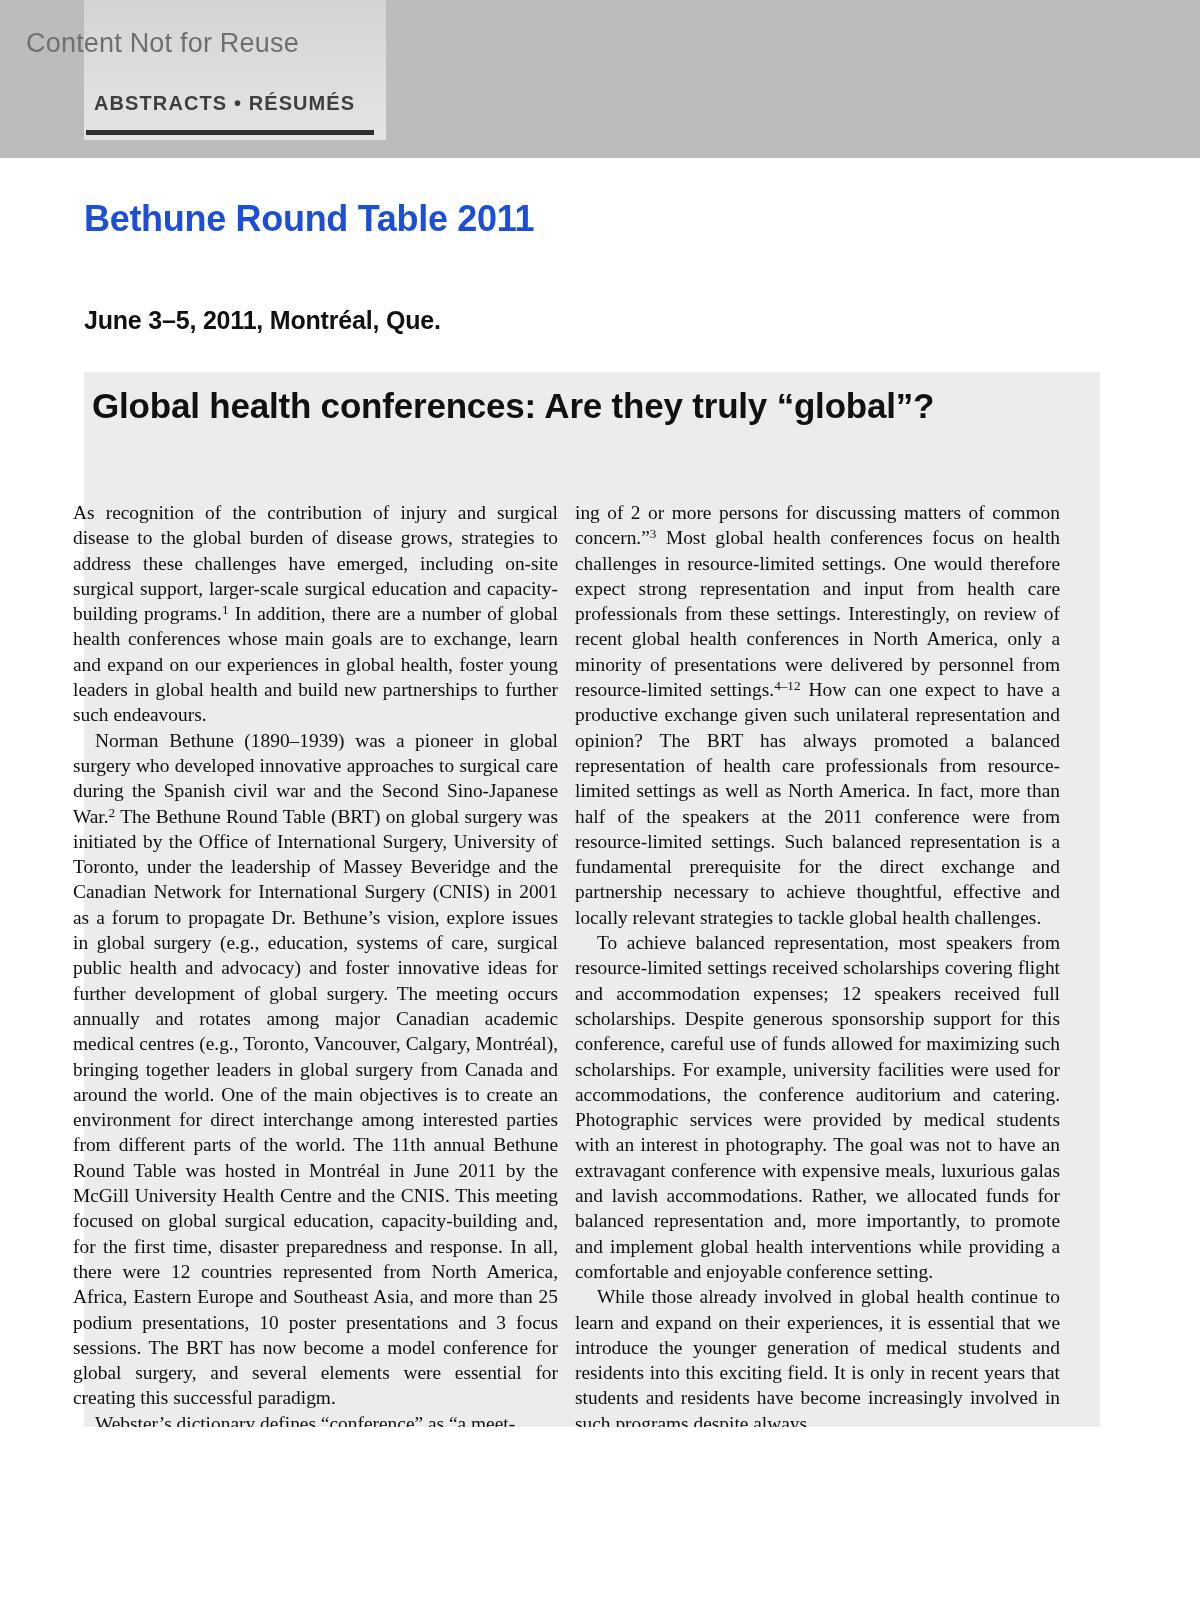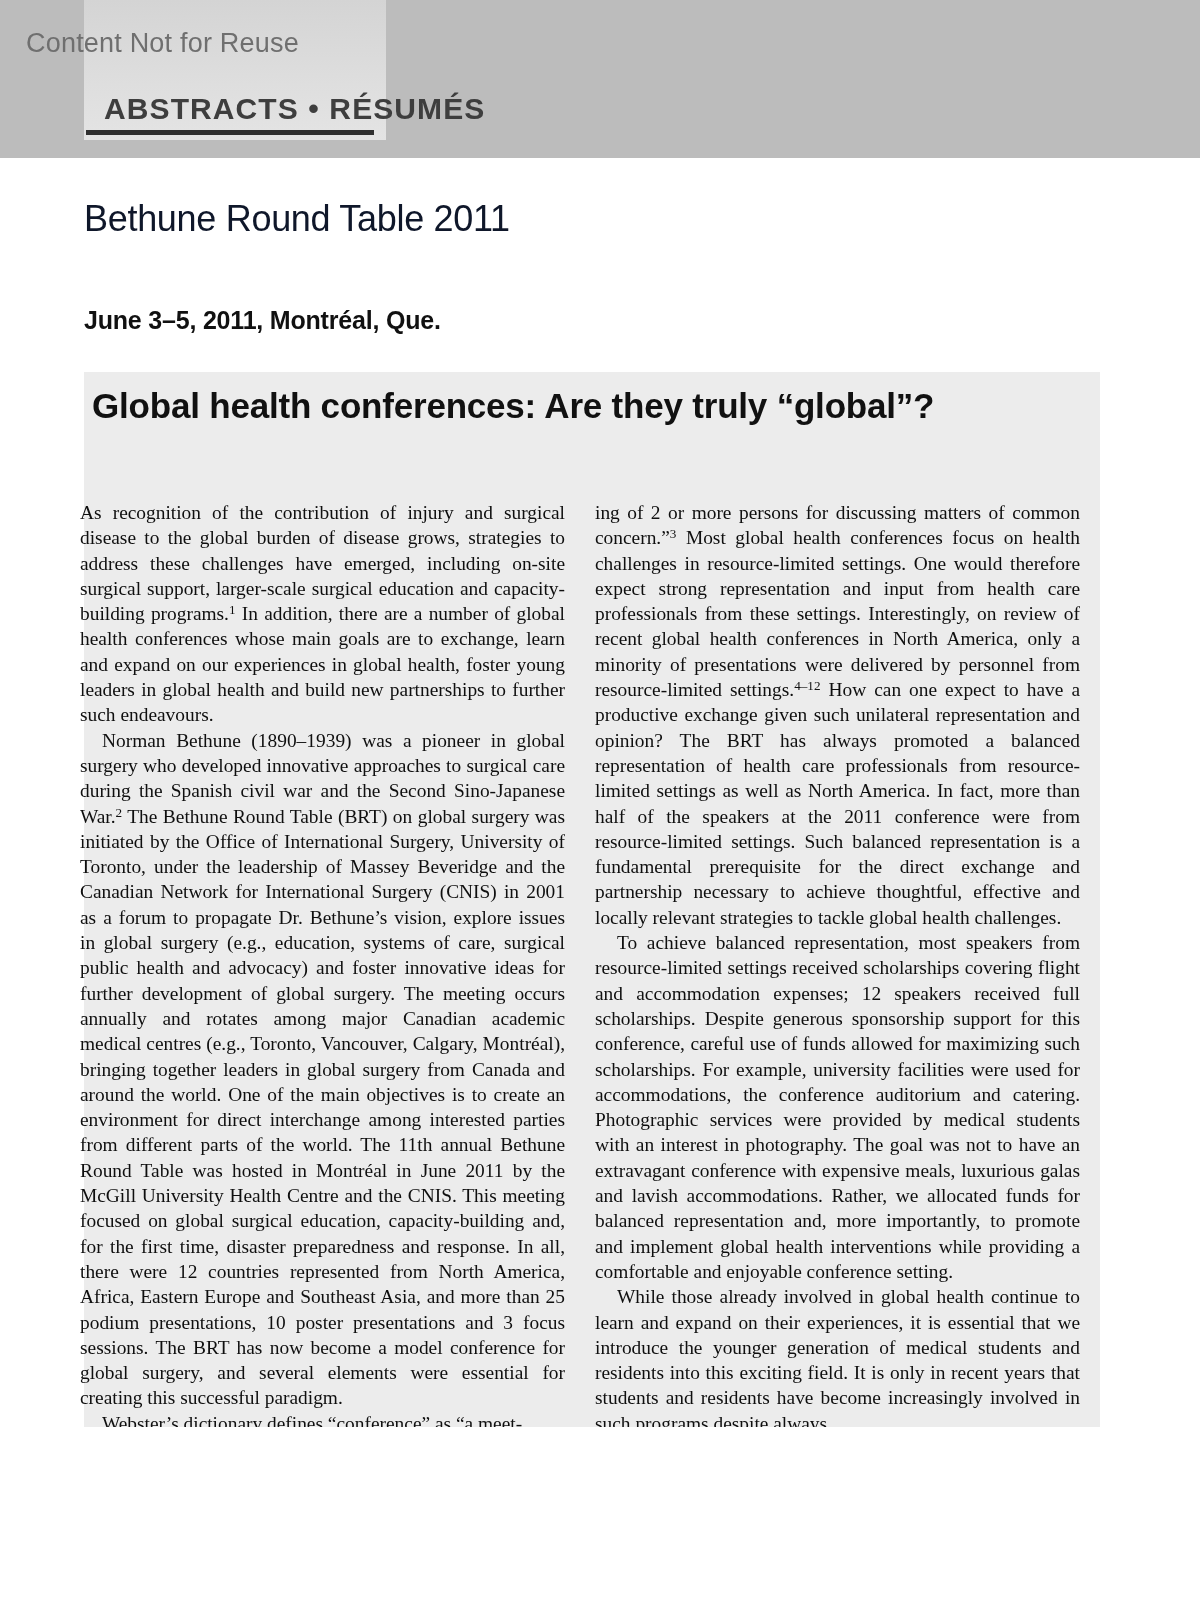--- a/index.html
+++ b/index.html
@@ -35,49 +35,49 @@
     left: 26px;
     top: 28px;
     font-family: "Liberation Sans", sans-serif;
     font-size: 27px;
     color: #6f6f6f;
     white-space: nowrap;
     letter-spacing: 0.2px;
   }
   .running-head {
     position: absolute;
-    left: 104px;
+    left: 94px;
     top: 92px;
     font-family: "Liberation Sans", sans-serif;
     font-weight: bold;
-    font-size: 30px;
+    font-size: 20px;
     letter-spacing: 1.1px;
     color: #3e3e3e;
     white-space: nowrap;
   }
   .running-rule {
     position: absolute;
     left: 86px;
     top: 130px;
     width: 288px;
     height: 5px;
     background: #2f2f2f;
   }
 
   
   .conf-title {
     position: absolute;
     left: 84px;
     top: 196px;
     width: 1020px;
     font-family: "Liberation Sans", sans-serif;
-    font-weight: normal;
+    font-weight: bold;
     font-size: 36px;
     line-height: 46px;
-    color: #0f172a;
+    color: #1d4ed8;
     letter-spacing: -0.3px;
   }
   .conf-date {
     position: absolute;
     left: 84px;
     top: 306px;
     font-family: "Liberation Sans", sans-serif;
     font-weight: bold;
     font-size: 25px;
     color: #111111;
@@ -100,26 +100,26 @@
     width: 1000px;
     font-family: "Liberation Sans", sans-serif;
     font-weight: bold;
     font-size: 35px;
     line-height: 36px;
     color: #111111;
     letter-spacing: -0.2px;
   }
   .columns {
     position: absolute;
-    left: 80px;
+    left: 73px;
     top: 500px;
     width: 1000px;
     height: 940px;
     display: flex;
-    gap: 30px;
+    gap: 17px;
   }
   .col {
     width: 485px;
     font-family: "Liberation Serif", serif;
     font-size: 19.4px;
     line-height: 25.3px;
     text-align: justify;
     color: #0f0f0f;
     hyphens: manual;
   }

